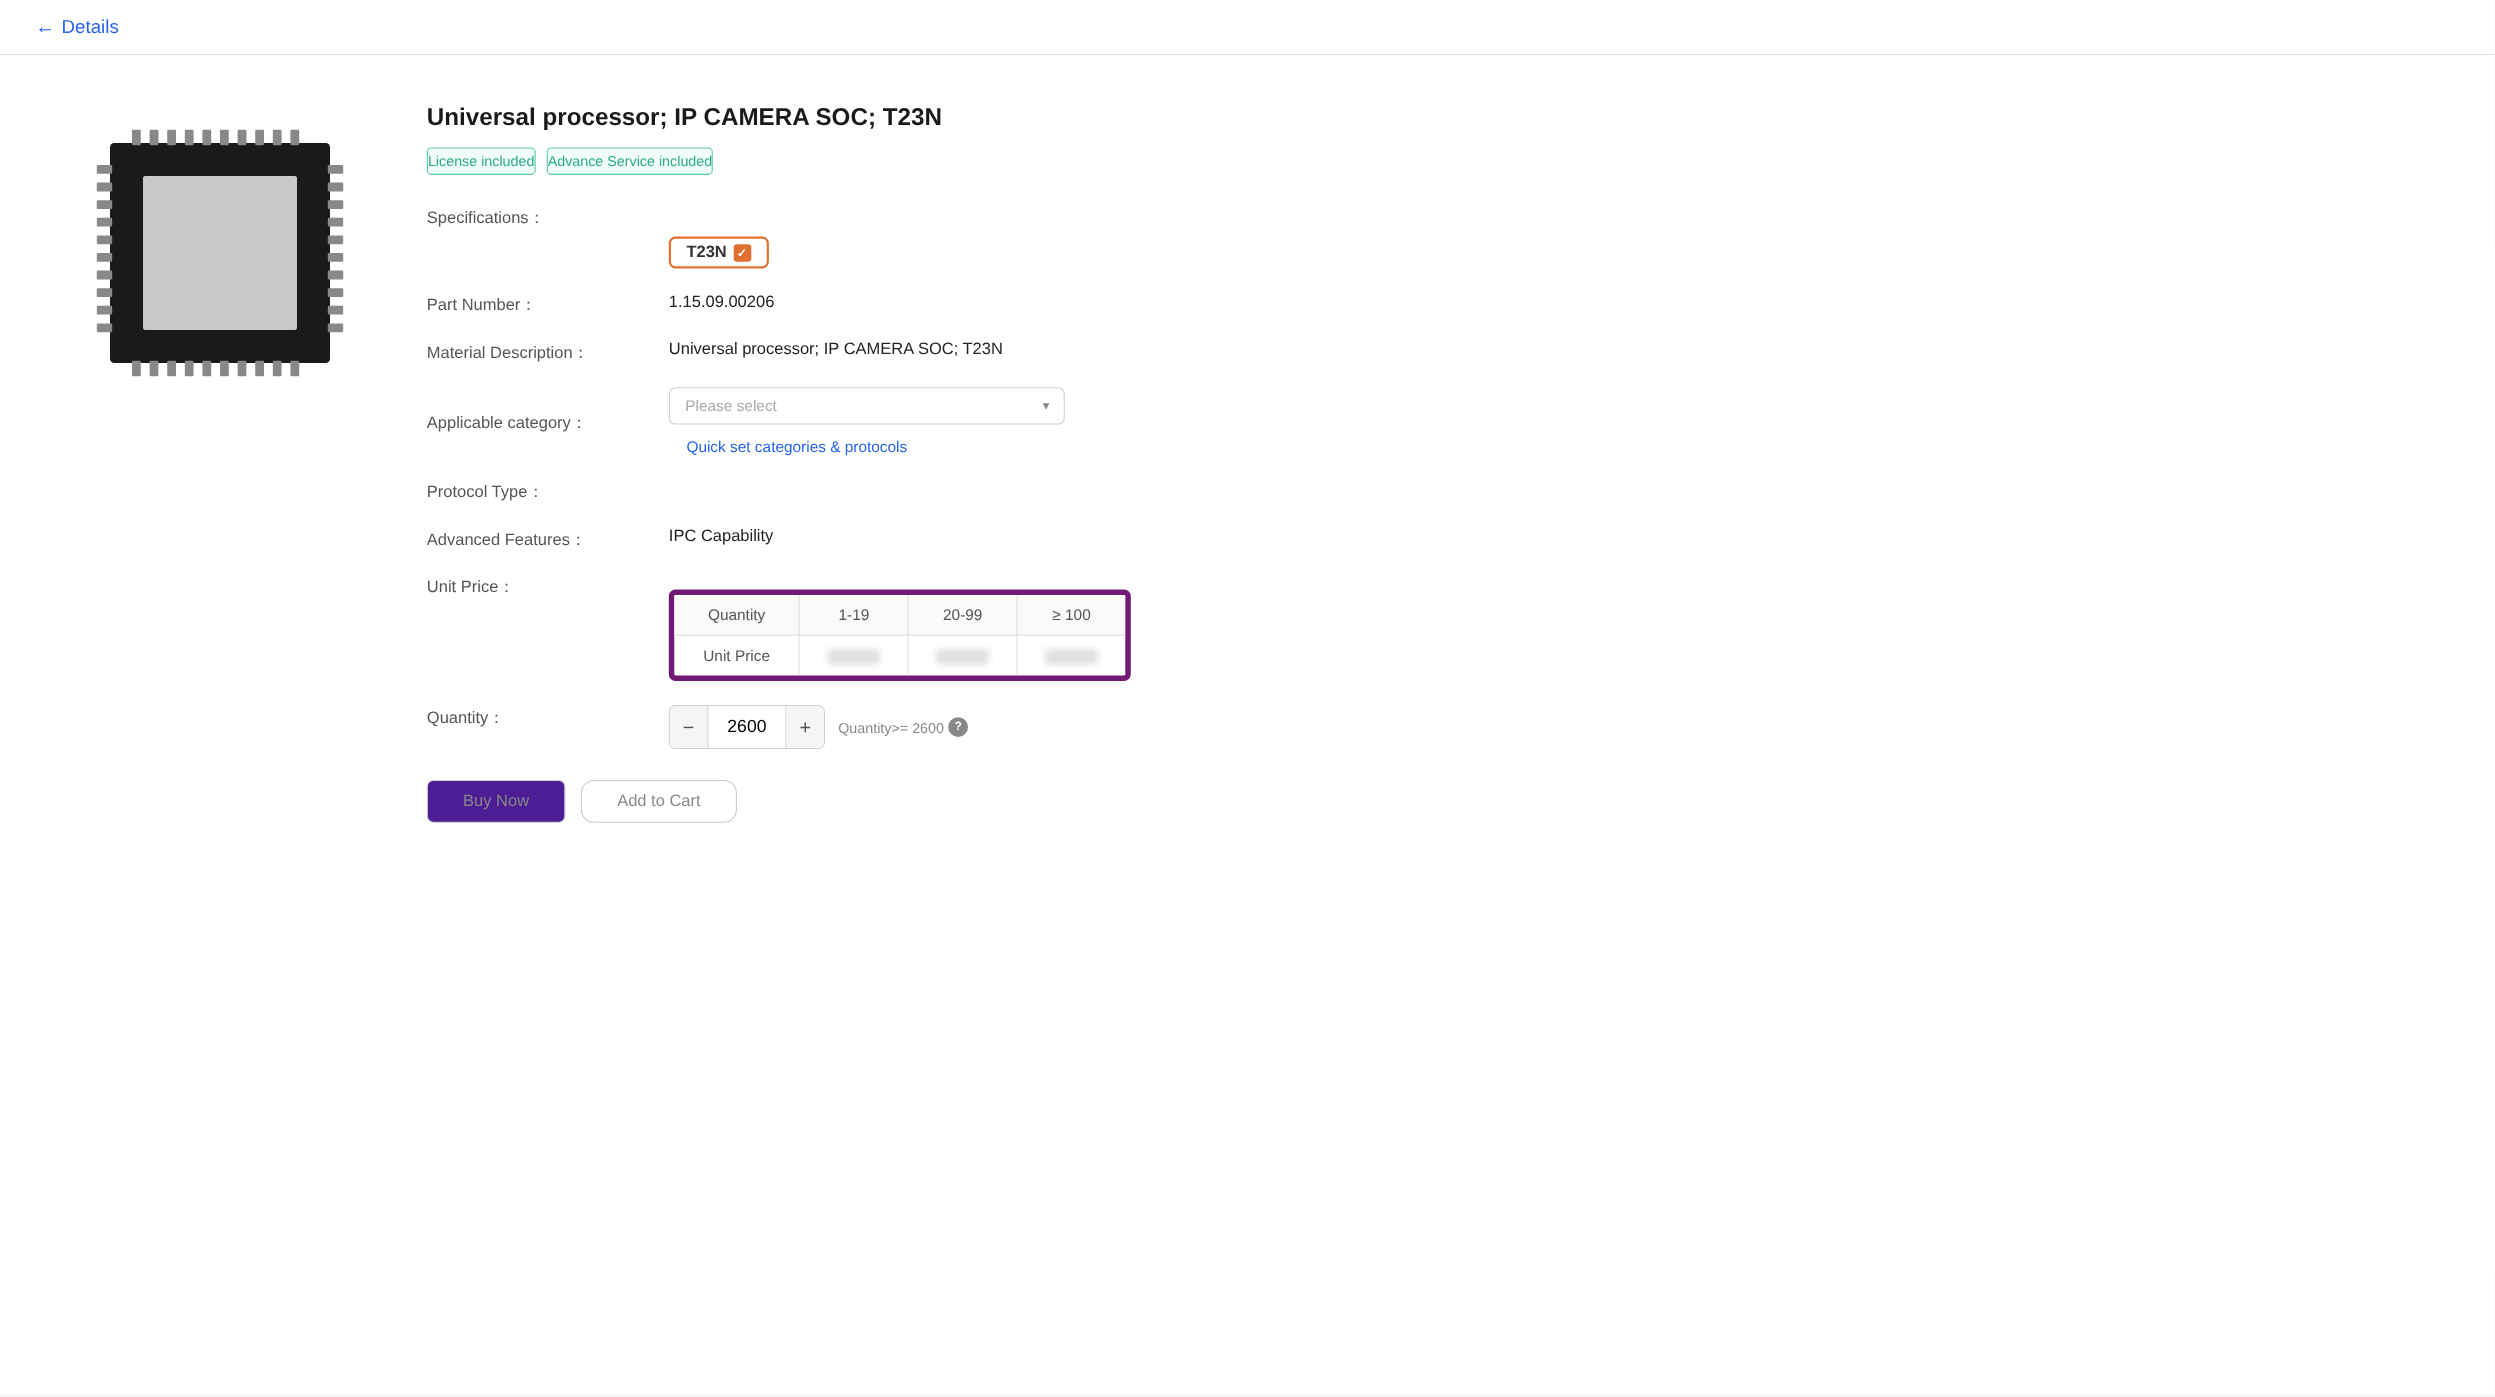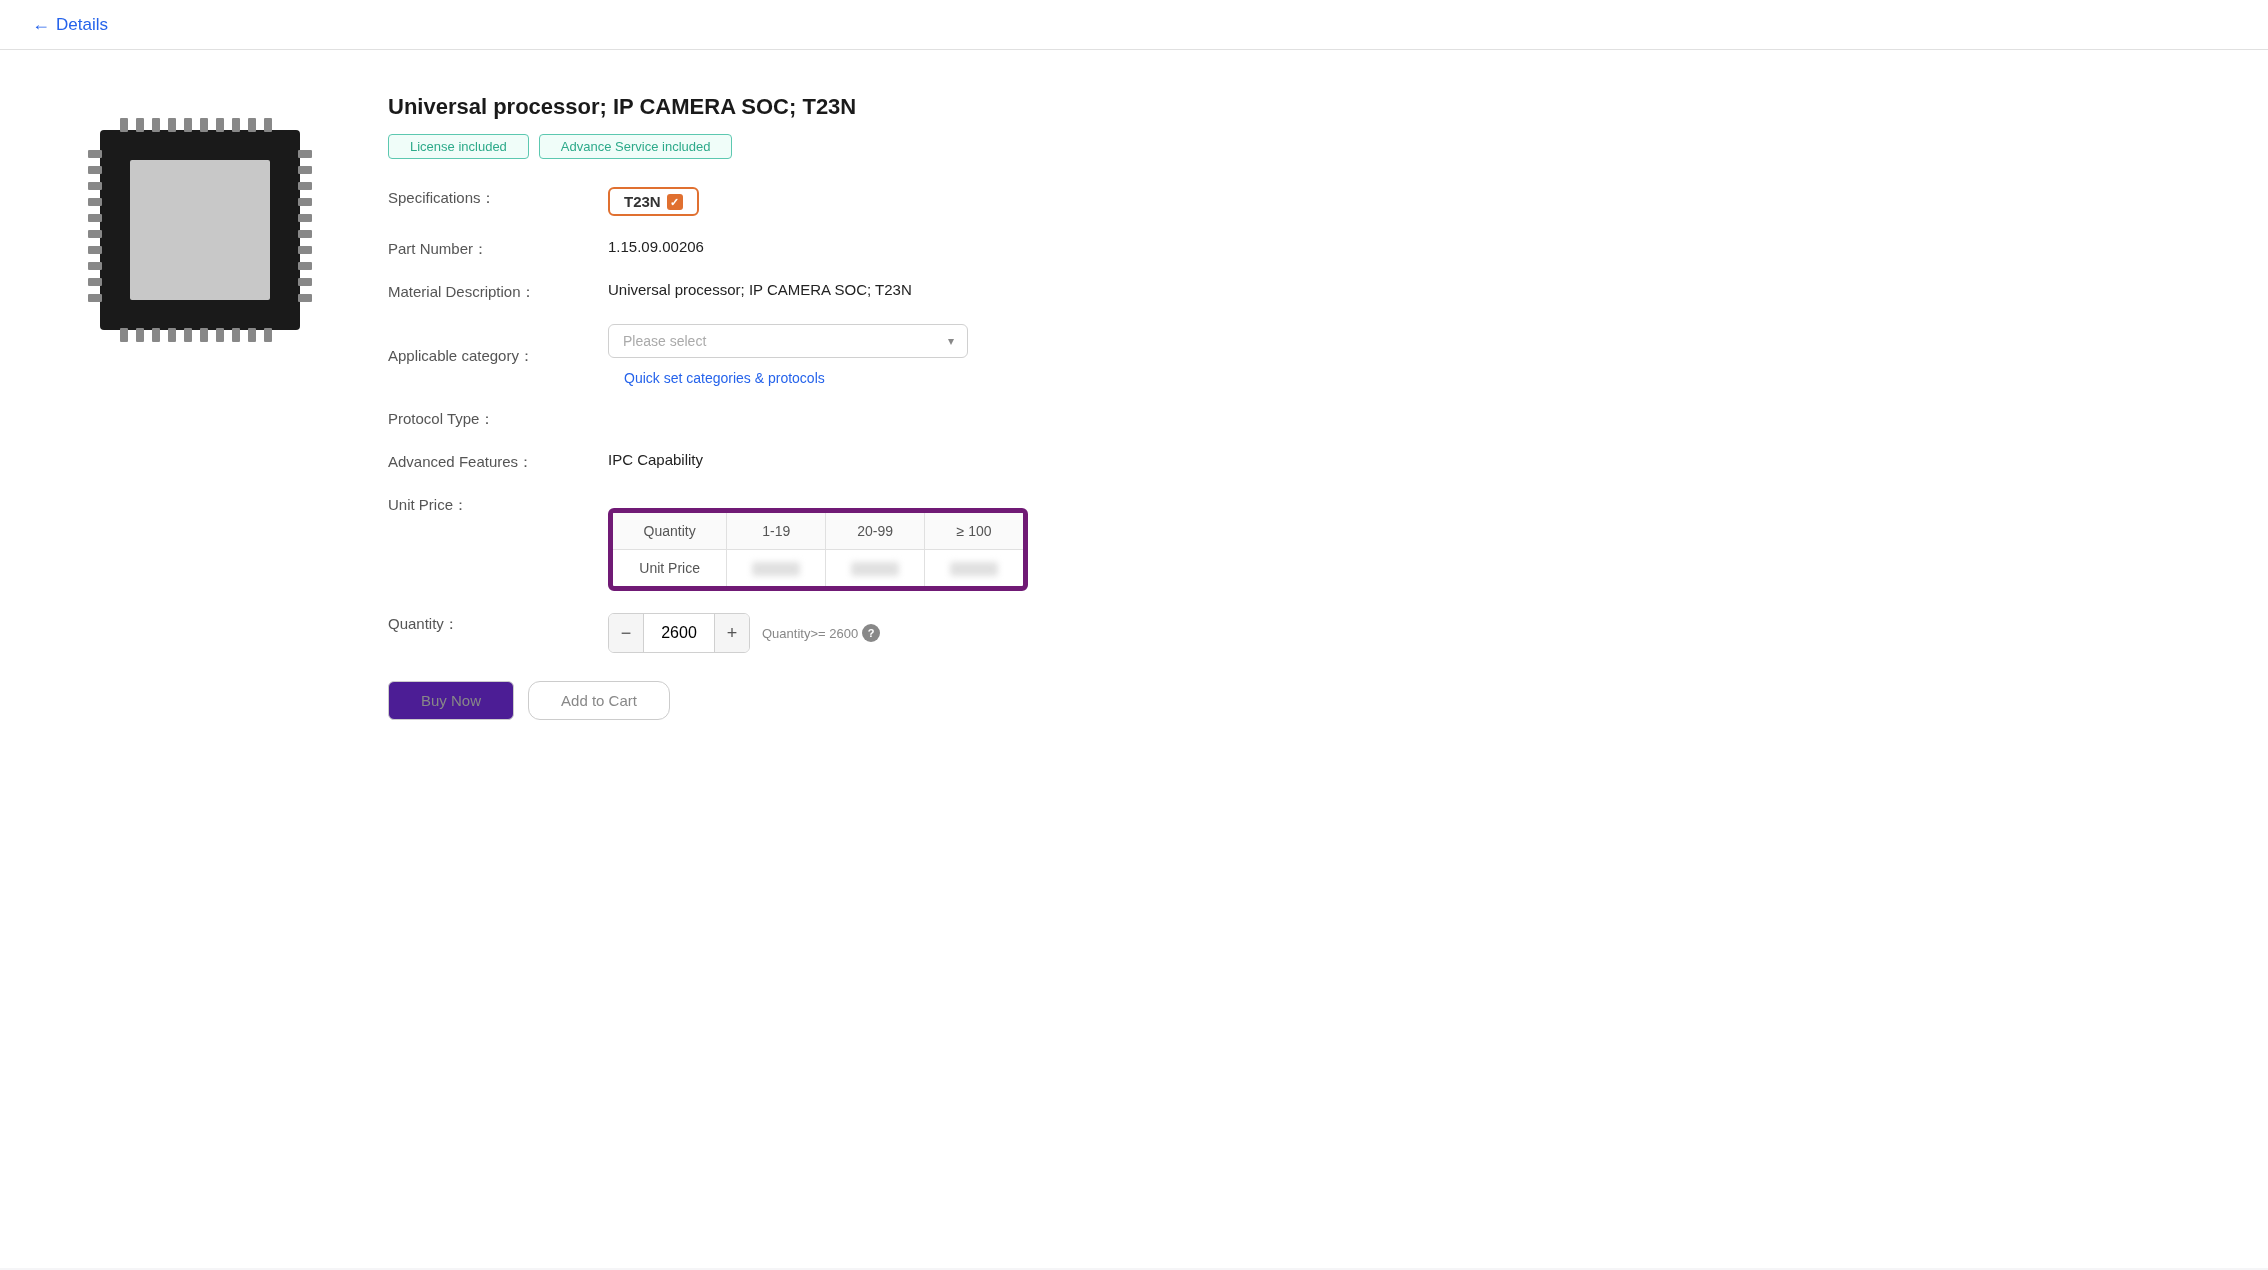--- a/index.html
+++ b/index.html
@@ -65,21 +65,21 @@
       display: flex;
       gap: 10px;
       margin-bottom: 28px;
       flex-wrap: wrap;
     }
     .badge {
       border: 1px solid #5cc8b0;
       color: #2daa8a;
       background: #f0fdf9;
       border-radius: 4px;
-      padding: 4px 21px;
+      padding: 4px 0;
       font-size: 13px;
     }
     .spec-row {
       display: flex;
       align-items: flex-start;
       margin-bottom: 22px;
       gap: 0;
     }
     .spec-label {
       width: 220px;
@@ -97,20 +97,21 @@
       display: inline-flex;
       align-items: center;
       border: 2px solid #e07030;
       border-radius: 6px;
       padding: 4px 14px;
       font-size: 15px;
       font-weight: 600;
       color: #333;
       position: relative;
       gap: 6px;
+      margin-top: 28px;
     }
     .spec-tag-checkmark {
       display: inline-block;
       width: 16px;
       height: 16px;
       background: #e07030;
       border-radius: 3px;
       position: relative;
     }
     .spec-tag-checkmark::after {

